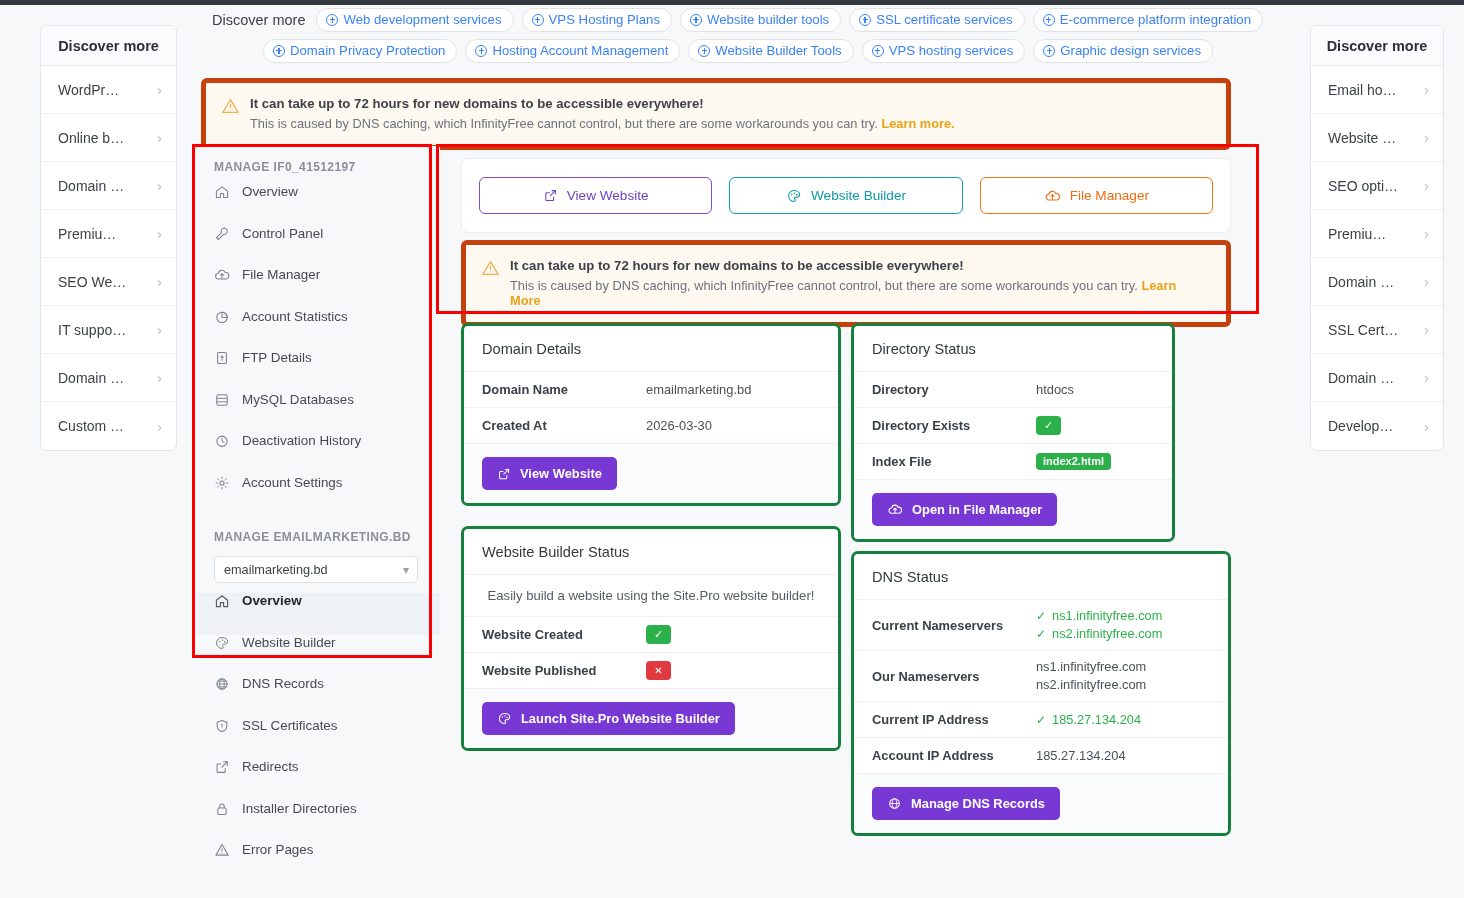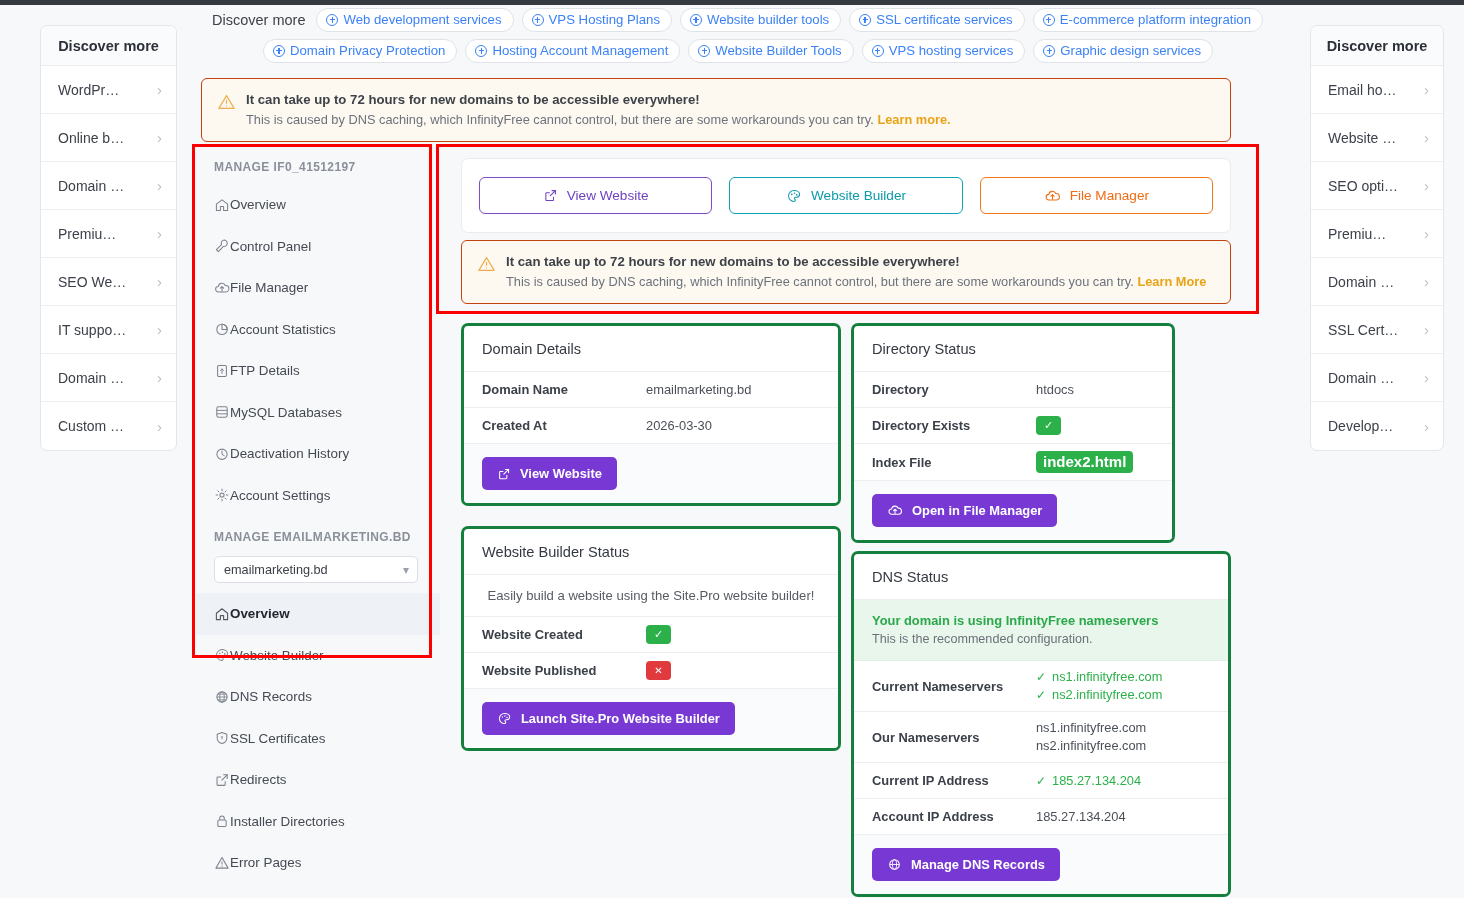--- a/index.html
+++ b/index.html
@@ -70,21 +70,21 @@
   }
   .pill .picon::after {
     content: ""; position: absolute; left: 2.4px; top: 4.3px;
     width: 5.2px; height: 1.3px; background: #3b82f6;
   }
 
   
   .alert {
     position: absolute;
     background: #fdf9f0;
-    border: 1px solid #c2410c;
+    border: 5px solid #c2410c;
     border-radius: 6px;
     padding: 13px 16px 14px 16px;
     display: flex; gap: 11px;
   }
   .alert-top { left: 201px; top: 78px; width: 1030px; }
   .warn-tri {
     flex: none; width: 17px; height: 16px; position: relative; margin-top: 2px;
   }
   .warn-tri svg { display: block; }
   .alert-title { font-size: 13.2px; font-weight: bold; color: #3e4249; margin-bottom: 5px; }
@@ -95,21 +95,21 @@
   .nav-sidebar {
     position: absolute; left: 196px; top: 146px;
     width: 244px; min-height: 752px;
     background: #f7f8fa;
   }
   .nav-section-title {
     font-size: 12px; font-weight: bold; letter-spacing: .4px;
     color: #8a9099; padding: 14px 0 10px 18px; text-transform: uppercase;
   }
   .nav-item {
-    display: flex; align-items: center; 
+    display: flex; align-items: flex-start; gap: 12px;
     padding: 0 0 0 18px; height: 41.5px;
     font-size: 13.4px; color: #454a52; cursor: pointer;
   }
   .nav-item.active { background: #eef1f5; font-weight: bold; color: #222730; }
   .nav-icon { flex: none; width: 16px; height: 16px; color: #7b828c; }
   .nav-icon svg { display: block; }
   .nav-select-wrap { padding: 2px 22px 10px 18px; }
   .nav-select {
     width: 100%; height: 27px;
     border: 1px solid #dde1e6; border-radius: 5px;
@@ -185,21 +185,21 @@
     background: #2cb14a; color: #fff; font-size: 11px;
   }
   .chip-no {
     display: inline-flex; align-items: center; justify-content: center;
     width: 25px; height: 19px; border-radius: 4px;
     background: #e0393e; color: #fff; font-size: 10px;
   }
   .chip-file {
     display: inline-block; background: #2cb14a; color: #fff;
     border-radius: 4px; padding: 2px 7px 3px 7px;
-    font-size: 15px; font-weight: bold;
+    font-size: 11px; font-weight: bold;
   }
 
   .dns-banner {
     background: #e9f6ec; padding: 13px 18px 14px 18px;
     border-bottom: 1px solid #e2eee6;
   }
   .dns-banner .t { font-size: 12.9px; font-weight: bold; color: #2aa84a; margin-bottom: 4px; }
   .dns-banner .s { font-size: 12.6px; color: #6b7079; }
   .ok-line { color: #2cb14a; font-size: 12.8px; display: flex; align-items: center; gap: 6px; line-height: 18px; }
   .ok-line .tick { font-size: 12px; }
@@ -623,24 +623,20 @@
             <circle cx="13.4" cy="8.6" r=".95" fill="#fff"></circle>
           </svg>
         </span>
       <span>Launch Site.Pro Website Builder</span>
     </button>
   </div>
 </div>
 
 <div class="card card-dns">
   <div class="card-head">DNS Status</div>
-  <div class="dns-banner">
-    <div class="t">Your domain is using InfinityFree nameservers</div>
-    <div class="s">This is the recommended configuration.</div>
-  </div>
   <div class="row">
     <span class="k">Current Nameservers</span>
     <span>
       <span class="ok-line">
           <span class="tick">✓</span>
           <span>ns1.infinityfree.com</span>
         </span>
       <span class="ok-line">
           <span class="tick">✓</span>
           <span>ns2.infinityfree.com</span>

